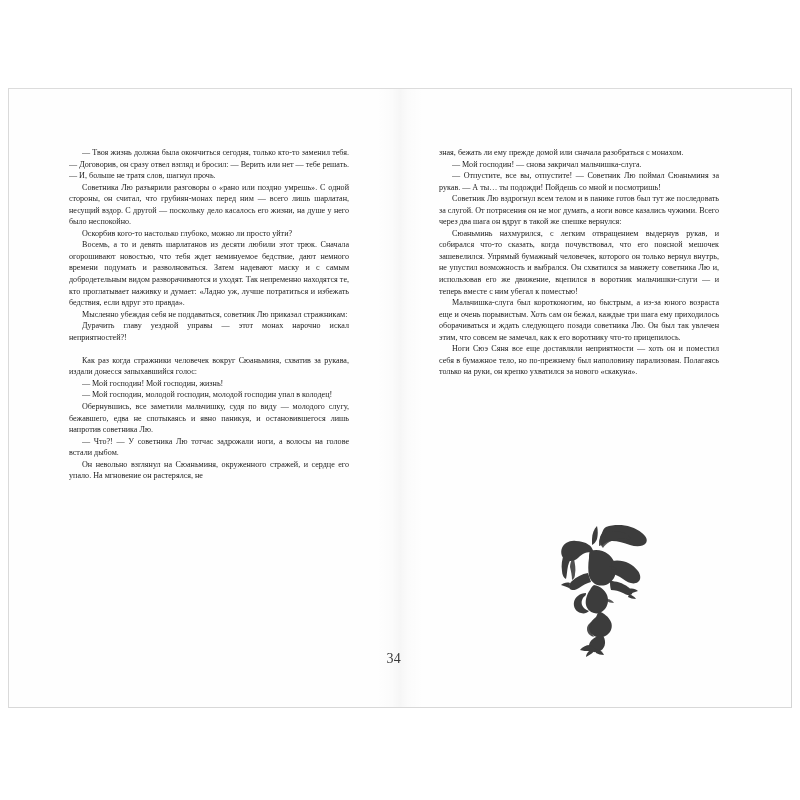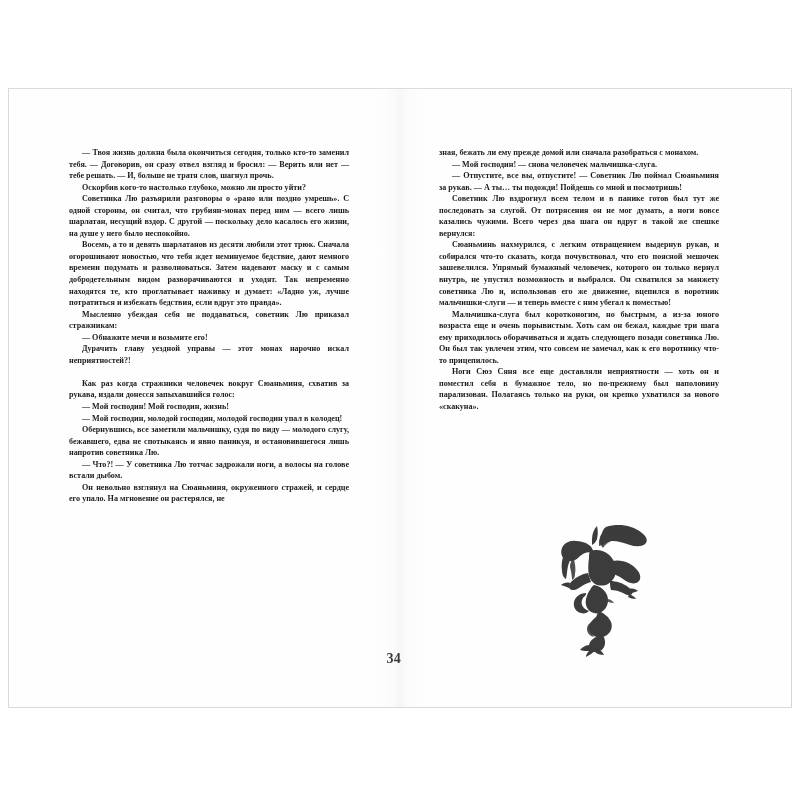--- a/index.html
+++ b/index.html
@@ -27,21 +27,20 @@
     left: 8px;
     top: 88px;
     width: 784px;
     height: 620px;
     background: #fefefe;
     border-top: 1px solid #dcdcdc;
     border-bottom: 1px solid #d8d8d8;
     border-left: 1px solid #dadada;
     border-right: 1px solid #d4d4d4;
     box-sizing: border-box;
-    font-weight: bold;
   }
 
   
   .gutter {
     position: absolute;
     left: 50%;
     top: 0;
     width: 46px;
     height: 100%;
     transform: translateX(-50%);
@@ -117,40 +116,39 @@
 </head>
 <body>
 
 <div id="scene">
 
   <div class="book-spread">
 
     <div class="page page-left">
       <div class="text-column">
         <p>— Твоя жизнь должна была окончиться сегодня, только кто-то заменил тебя. — Договорив, он сразу отвел взгляд и бросил: — Верить или нет — тебе решать. — И, больше не тратя слов, шагнул прочь.</p>
+        <p>Советника Лю разъярили разговоры о «рано или поздно умрешь». С одной стороны, он считал, что грубиян-монах перед ним — всего лишь шарлатан, несущий вздор. С другой — поскольку дело касалось его жизни, на душе у него было неспокойно.</p>
         <p>Оскорбив кого-то настолько глубоко, можно ли просто уйти?</p>
-        <p>Советника Лю разъярили разговоры о «рано или поздно умрешь». С одной стороны, он считал, что грубиян-монах перед ним — всего лишь шарлатан, несущий вздор. С другой — поскольку дело касалось его жизни, на душе у него было неспокойно.</p>
         <p>Восемь, а то и девять шарлатанов из десяти любили этот трюк. Сначала огорошивают новостью, что тебя ждет неминуемое бедствие, дают немного времени подумать и разволноваться. Затем надевают маску и с самым добродетельным видом разворачиваются и уходят. Так непременно находятся те, кто проглатывает наживку и думает: «Ладно уж, лучше потратиться и избежать бедствия, если вдруг это правда».</p>
         <p>Мысленно убеждая себя не поддаваться, советник Лю приказал стражникам:</p>
-        <p>— Обнажите мечи и возьмите его!</p>
         <p>Дурачить главу уездной управы — этот монах нарочно искал неприятностей?!</p>
         <p class="gap-before">Как раз когда стражники человечек вокруг Сюаньминя, схватив за рукава, издали донесся запыхавшийся голос:</p>
         <p>— Мой господин! Мой господин, жизнь!</p>
         <p>— Мой господин, молодой господин, молодой господин упал в колодец!</p>
         <p>Обернувшись, все заметили мальчишку, судя по виду — молодого слугу, бежавшего, едва не спотыкаясь и явно паникуя, и остановившегося лишь напротив советника Лю.</p>
         <p>— Что?! — У советника Лю тотчас задрожали ноги, а волосы на голове встали дыбом.</p>
         <p>Он невольно взглянул на Сюаньминя, окруженного стражей, и сердце его упало. На мгновение он растерялся, не</p>
       </div>
       <div class="folio">34</div>
     </div>
 
     <div class="page page-right">
       <div class="text-column">
         <p class="no-indent">зная, бежать ли ему прежде домой или сначала разобраться с монахом.</p>
-        <p>— Мой господин! — снова человечек мальчишка-слуга.</p>
+        <p>— Мой господин! — снова закричал мальчишка-слуга.</p>
         <p>— Отпустите, все вы, отпустите! — Советник Лю поймал Сюаньминя за рукав. — А ты… ты подожди! Пойдешь со мной и посмотришь!</p>
         <p>Советник Лю вздрогнул всем телом и в панике готов был тут же последовать за слугой. От потрясения он не мог думать, а ноги вовсе казались чужими. Всего через два шага он вдруг в такой же спешке вернулся:</p>
         <p>Сюаньминь нахмурился, с легким отвращением выдернув рукав, и собирался что-то сказать, когда почувствовал, что его поясной мешочек зашевелился. Упрямый бумажный человечек, которого он только вернул внутрь, не упустил возможность и выбрался. Он схватился за манжету советника Лю и, использовав его же движение, вцепился в воротник мальчишки-слуги — и теперь вместе с ним убегал к поместью!</p>
         <p>Мальчишка-слуга был коротконогим, но быстрым, а из-за юного возраста еще и очень порывистым. Хоть сам он бежал, каждые три шага ему приходилось оборачиваться и ждать следующего позади советника Лю. Он был так увлечен этим, что совсем не замечал, как к его воротнику что-то прицепилось.</p>
         <p>Ноги Сюэ Сяня все еще доставляли неприятности — хоть он и поместил себя в бумажное тело, но по-прежнему был наполовину парализован. Полагаясь только на руки, он крепко ухватился за нового «скакуна».</p>
       </div>
 
       <div class="illustration">
         <svg viewBox="0 0 104 136" xmlns="http://www.w3.org/2000/svg" aria-hidden="true">
           <g fill="#3c3c3c">

